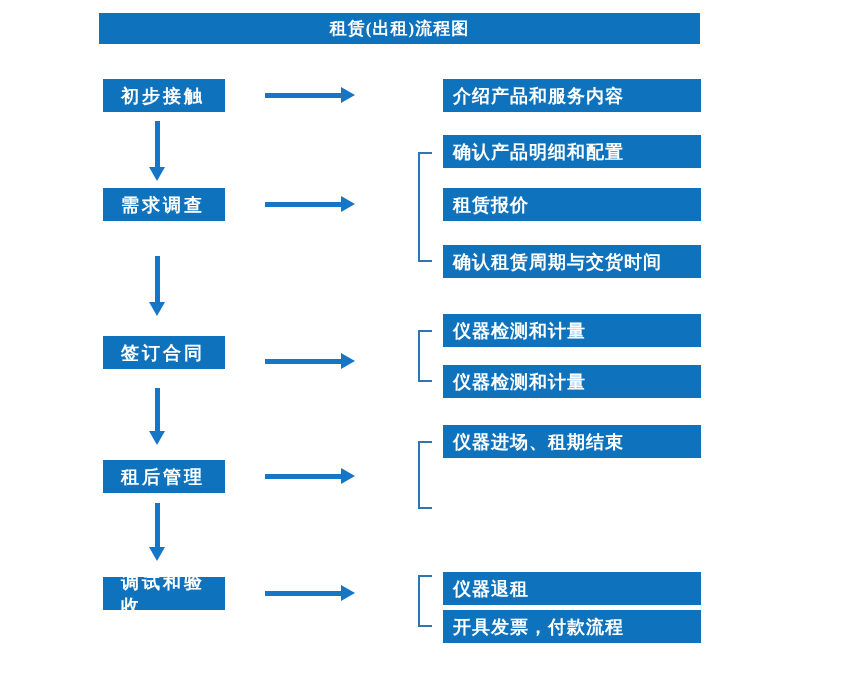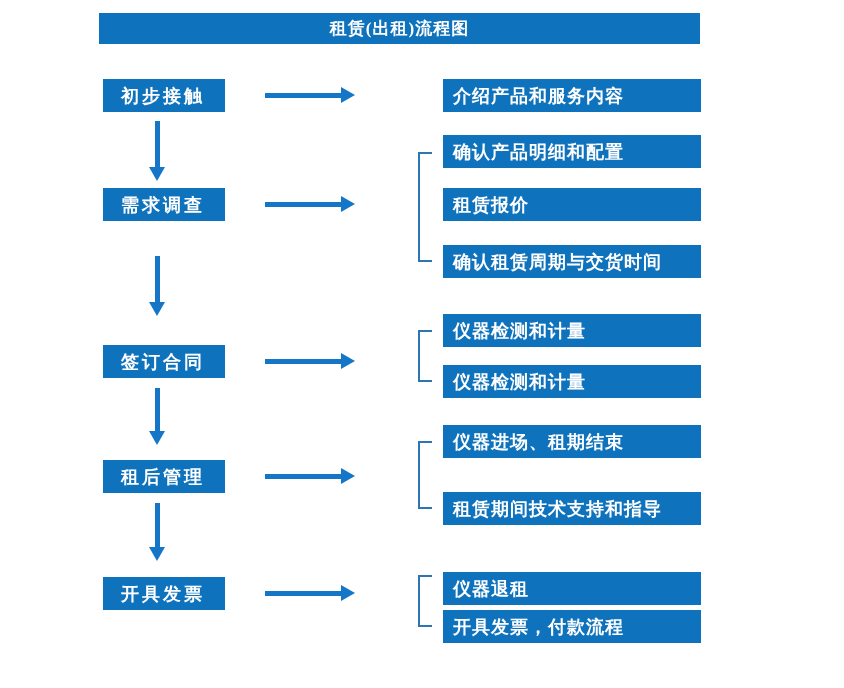--- a/index.html
+++ b/index.html
@@ -79,23 +79,23 @@
 </style>
 </head>
 <body>
 
 <div class="canvas">
 
   <div class="box title-bar">租赁(出租)流程图</div>
 
   <div class="box step-box" style="top:79px">初步接触</div>
   <div class="box step-box" style="top:188px">需求调查</div>
-  <div class="box step-box" style="top:345px">签订合同</div>
+  <div class="box step-box" style="top:336px">签订合同</div>
   <div class="box step-box" style="top:460px">租后管理</div>
-  <div class="box step-box" style="top:577px">开具发票</div>
+  <div class="box step-box" style="top:577px">调试和验收</div>
 
   <div class="varrow" style="top:121px; height:60px">
       <div class="v-shaft"></div>
       <div class="v-head"></div>
     </div>
   <div class="varrow" style="top:256px; height:60px">
       <div class="v-shaft"></div>
       <div class="v-head"></div>
     </div>
   <div class="varrow" style="top:388px; height:57px">
@@ -136,18 +136,17 @@
   <div class="box detail-box" style="top:79px">介绍产品和服务内容</div>
 
   <div class="box detail-box" style="top:135px">确认产品明细和配置</div>
   <div class="box detail-box" style="top:188px">租赁报价</div>
   <div class="box detail-box" style="top:245px">确认租赁周期与交货时间</div>
 
   <div class="box detail-box" style="top:314px">仪器检测和计量</div>
   <div class="box detail-box" style="top:365px">仪器检测和计量</div>
 
   <div class="box detail-box" style="top:425px">仪器进场、租期结束</div>
-  <div class="box detail-box" style="top:492px">租赁期间技术支持和指导</div>
 
   <div class="box detail-box" style="top:572px">仪器退租</div>
   <div class="box detail-box" style="top:610px">开具发票，付款流程</div>
 
 </div>
 
 </body></html>

